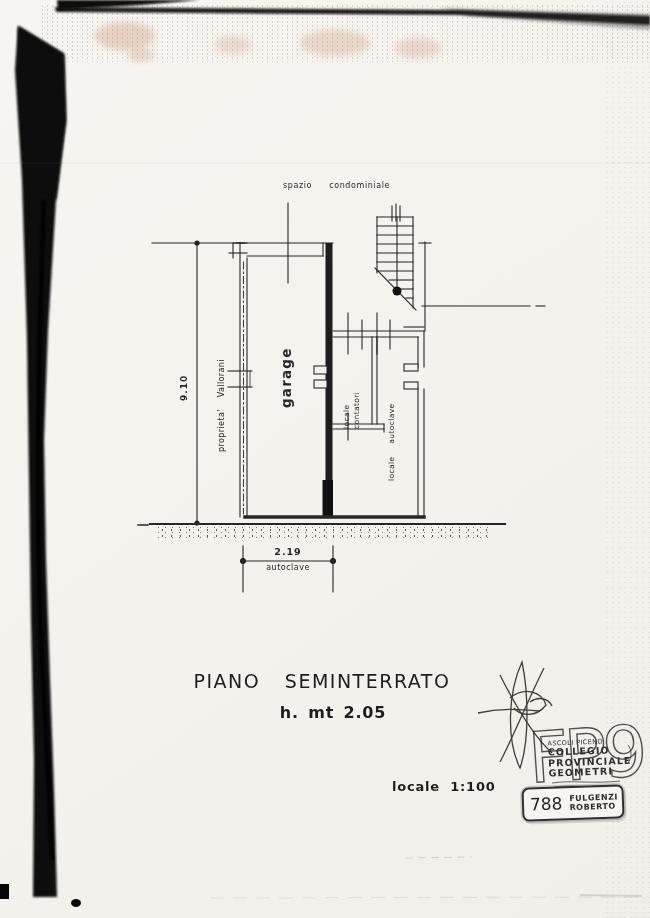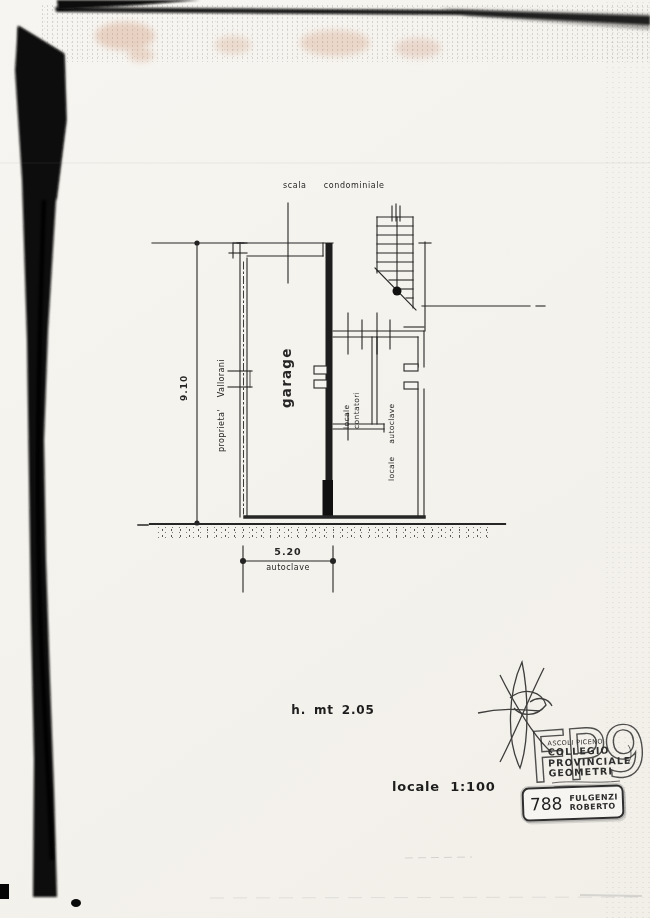--- a/index.html
+++ b/index.html
@@ -48,21 +48,21 @@
     background-image:
       radial-gradient(circle, rgba(40,40,40,.9) .7px, transparent 1.1px),
       radial-gradient(circle, rgba(40,40,40,.7) .6px, transparent 1px);
     background-size:9px 6px, 7px 5px;
     background-position:0 0, 4px 3px;
   }
   
   .title-main{left:162px; top:670px; width:320px; text-align:center;
     font-size:19px; letter-spacing:1.5px; word-spacing:17px; color:#1d1d1d;}
   .title-h{left:183px; top:703px; width:300px; text-align:center;
-    font-size:12px; font-weight:bold; letter-spacing:.8px; word-spacing:3px; color:#1d1d1d;}
+    font-size:16px; font-weight:bold; letter-spacing:.8px; word-spacing:3px; color:#1d1d1d;}
   .title-scala{left:392px; top:779px; font-size:13px; font-weight:bold;
     letter-spacing:.8px; word-spacing:5px; color:#1d1d1d;}
   
   .stamp{left:470px; top:650px; width:180px; height:185px;}
   .stamp-org{position:absolute; left:78px; top:88px; width:90px; transform:rotate(-2deg); color:#2e2e2e;}
   .org-sm{font-size:6.5px; letter-spacing:.4px; white-space:nowrap;}
   .org-lg{font-size:9.5px; font-weight:bold; letter-spacing:1.1px; line-height:10.5px; white-space:nowrap;}
   .stamp-box{
     position:absolute; left:52px; top:136px; width:102px; height:34px;
     border:2.5px solid #2f2f2f; border-radius:7px; transform:rotate(-2deg);
@@ -203,32 +203,33 @@
       <line x1="243" y1="561" x2="333" y2="561"></line>
       <circle cx="243" cy="561" r="3" fill="#232323" stroke="none"></circle>
       <circle cx="333" cy="561" r="3" fill="#232323" stroke="none"></circle>
     </g>
 
     <line x1="288" y1="203" x2="288" y2="283"></line>
   </svg>
 
   <div class="abs stipple"></div>
 
-  <div class="lbl lbl-spazio">scala condominiale</div>
+  <div class="lbl lbl-spazio">spazio condominiale</div>
   <div class="lbl rot lbl-910">9.10</div>
   <div class="lbl rot lbl-prop">proprieta' Vallorani</div>
   <div class="lbl rot lbl-garage">garage</div>
   <div class="lbl rot lbl-cont">
     <div>locale</div>
     <div>contatori</div>
   </div>
   <div class="lbl rot lbl-auto">locale autoclave</div>
-  <div class="lbl lbl-290">5.20</div>
+  <div class="lbl lbl-290">2.19</div>
   <div class="lbl lbl-terra">autoclave</div>
 
+  <div class="lbl title-main">PIANO SEMINTERRATO</div>
   <div class="lbl title-h">h. mt 2.05</div>
   <div class="lbl title-scala">locale 1:100</div>
 
   <div class="abs stamp">
     <svg width="180" height="185" viewBox="0 0 180 185" fill="none" stroke="#2b2b2b">
       <g transform="rotate(-4 100 100)" opacity=".85">
         <text x="58" y="130" font-size="70" font-family="DejaVu Sans, sans-serif" fill="none" stroke="#333" stroke-width="1.4" letter-spacing="-4">FP9</text>
       </g>
       <g stroke-width="1.3" opacity=".9">
         <path d="M8,63 C30,58 48,59 70,61"></path>

